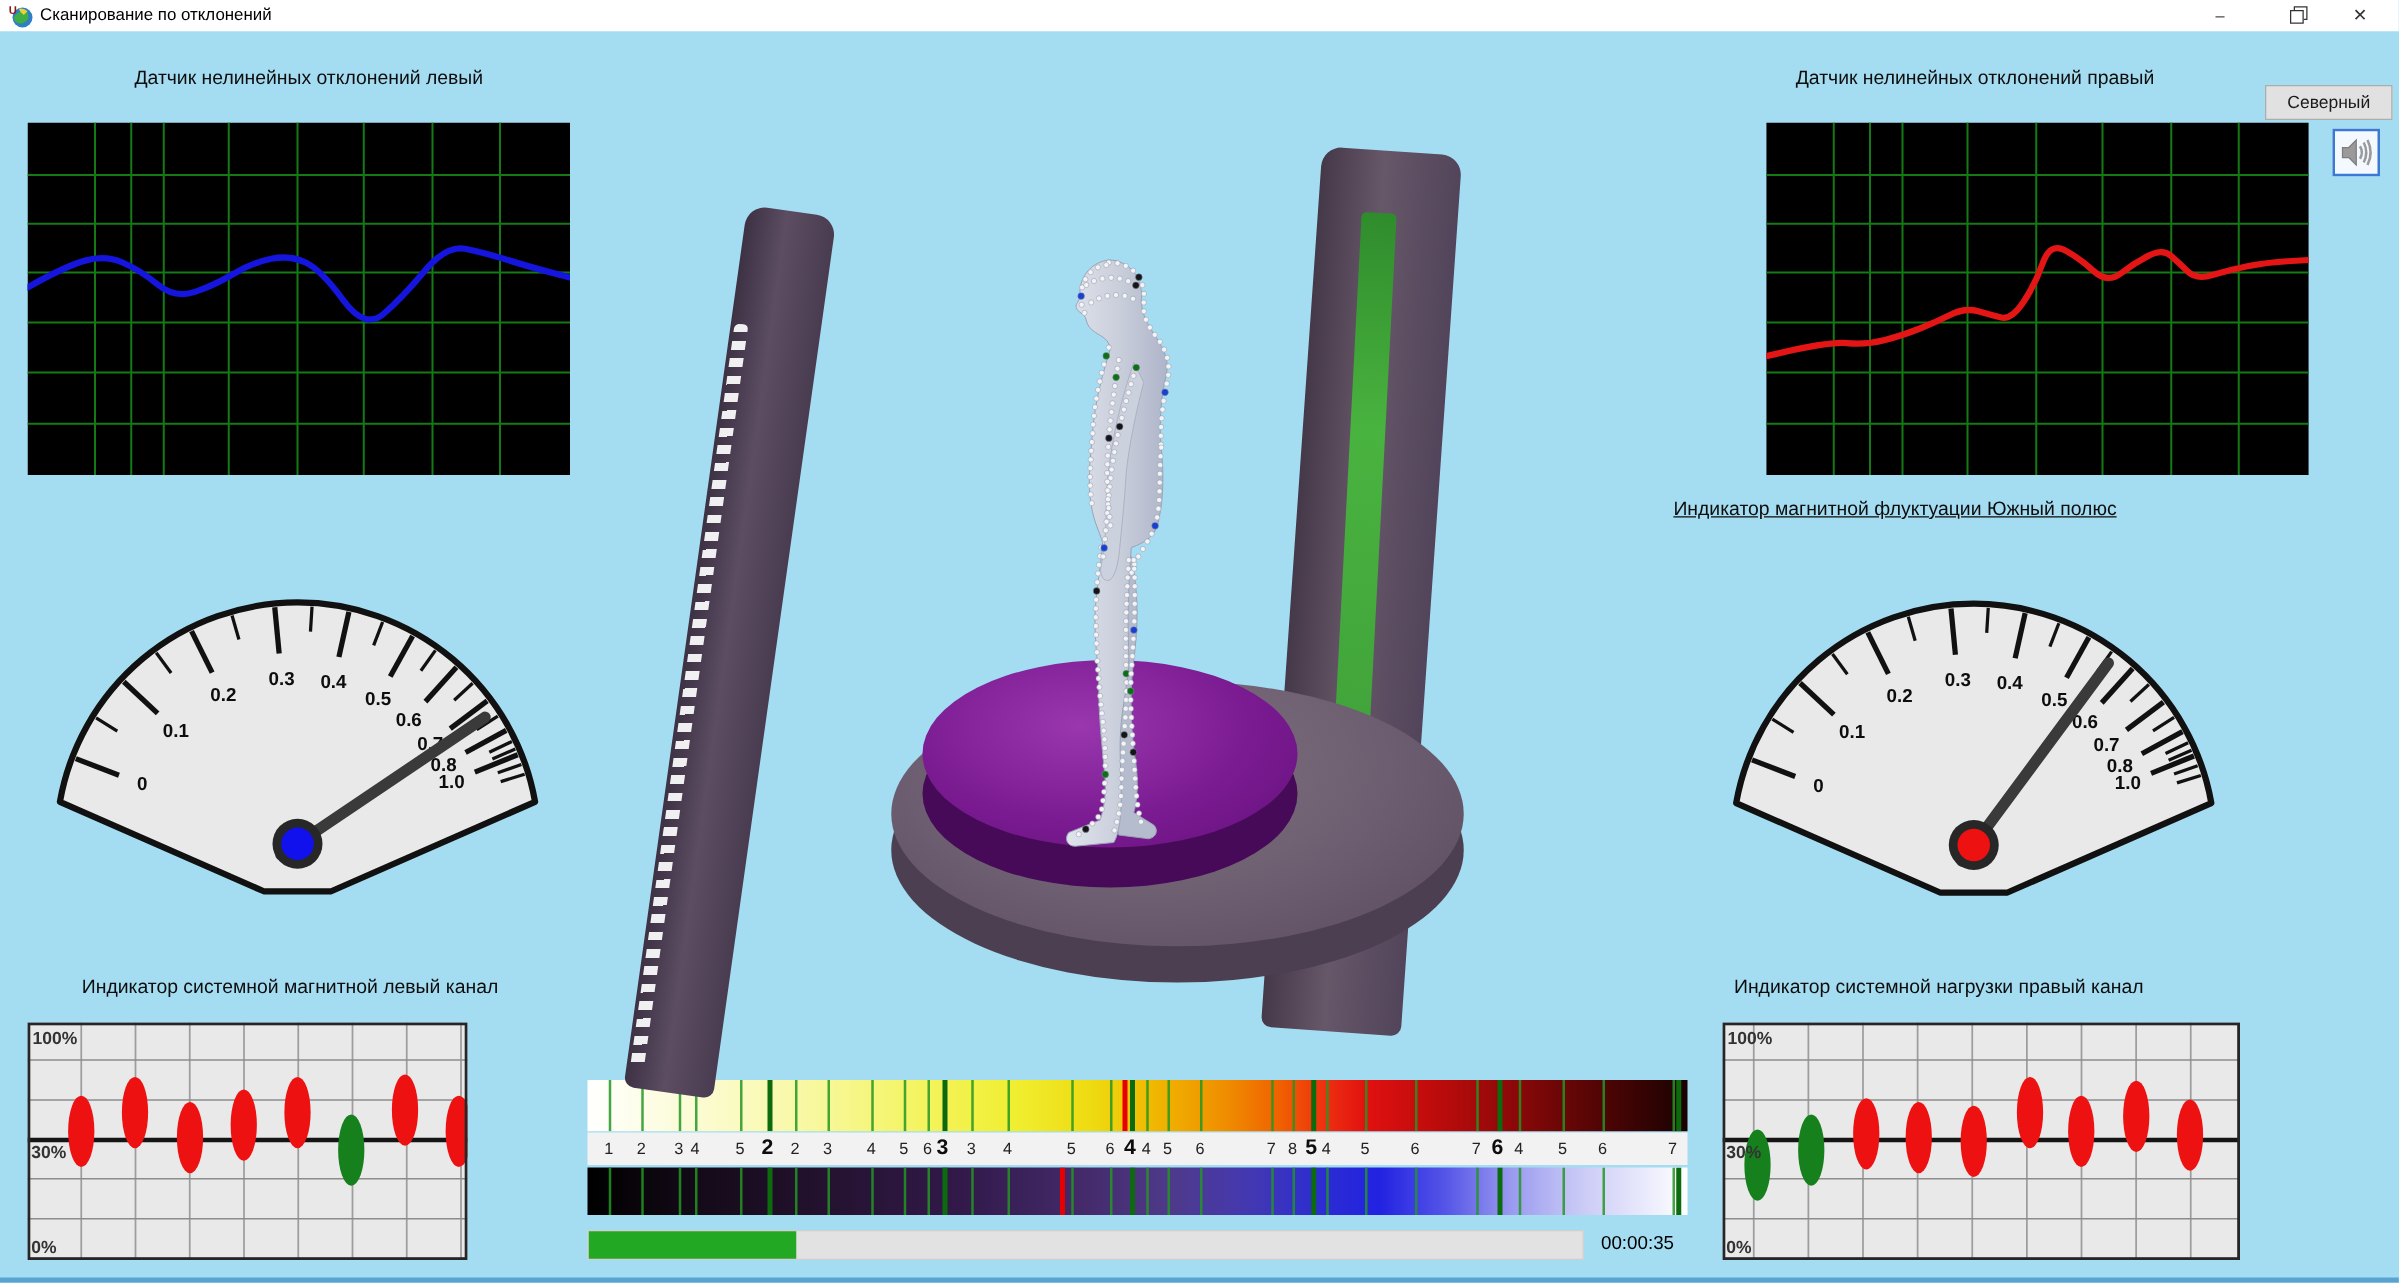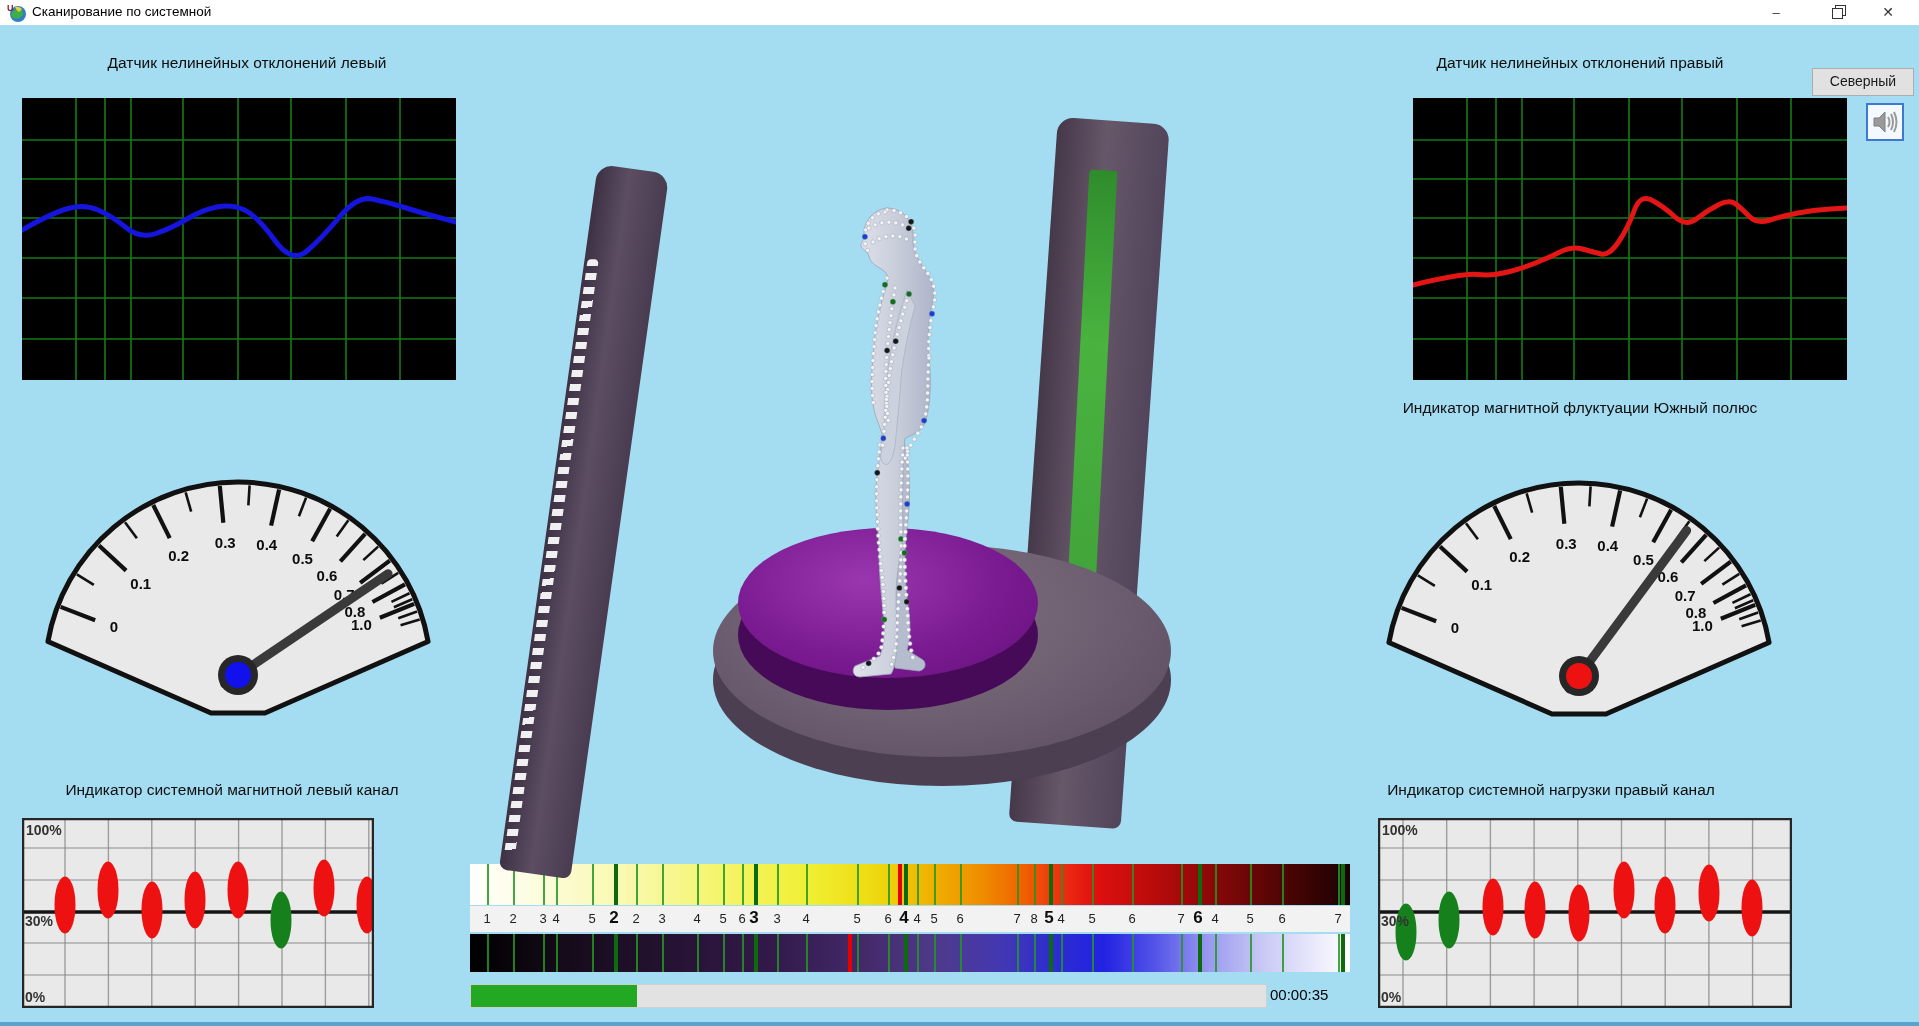--- a/index.html
+++ b/index.html
@@ -12,21 +12,21 @@
   #btn-max{right:60px;}
   #btn-close{right:8px;font-size:14px;}
   .restore-rect{position:absolute;left:19px;top:8px;width:9px;height:9px;border:1px solid #333;background:#fff;}
   .restore-rect2{position:absolute;left:22px;top:5px;width:9px;height:9px;border:1px solid #333;}
   #stage{position:absolute;left:0;top:25px;width:1919px;height:997px;background:#a4ddf2;}
   #bottom-edge{position:absolute;left:0;top:997px;width:1919px;height:4px;background:#58a3d0;}
   .caption{position:absolute;color:#0d0d0d;font-size:15.5px;font-weight:500;text-align:center;line-height:21px;}
   #capt-scope-l{left:22px;top:27px;width:450px;}
   #capt-scope-r{left:1380px;top:27px;width:400px;}
   #capt-mag-l{left:40px;top:361px;width:400px;}
-  #capt-mag-r{left:1380px;top:372px;width:400px;}
+  #capt-mag-r{left:1316px;top:372px;width:400px;text-decoration:underline;}
   #capt-load-l{left:32px;top:754px;width:400px;}
   #capt-load-r{left:1351px;top:754px;width:400px;}
   .scope{position:absolute;width:434px;height:282px;}
   #scopeL{left:22px;top:73px;}
   #scopeR{left:1413px;top:73px;}
   .gauge{position:absolute;width:400px;height:260px;}
   #gaugeL{left:38px;top:440px;}
   #gaugeR{left:1379px;top:441px;}
   .load{position:absolute;height:190px;}
   #loadL{left:22px;top:793px;width:352px;}
@@ -50,35 +50,35 @@
   #bar1{top:839px;height:41px;background:linear-gradient(90deg,#ffffff 0%,#fcfcdc 8%,#f8f8a8 19%,#f4f462 30%,#f0ee30 39%,#eeda10 46%,#f0b400 52%,#ef8e00 58%,#f06000 63%,#ee3010 67%,#e01010 71%,#b80b0b 78%,#860808 85%,#4a0404 93%,#1a0202 100%);}
   #bar2{top:909px;height:38px;background:linear-gradient(90deg,#000000 0%,#140a18 10%,#241230 22%,#32194a 34%,#442a6a 45%,#4e3a8a 53%,#4438b0 60%,#2e2ecf 66%,#2222e2 72%,#5555e8 78%,#9a9af0 84%,#c8c8f6 90%,#e9e9fc 96%,#ffffff 100%);}
   #numstrip{position:absolute;left:470px;top:881px;width:880px;height:26px;background:#f2f2f2;}
   .num{position:absolute;top:5px;transform:translateX(-50%);font-size:13px;color:#222;}
   .num.bold{font-size:17px;font-weight:bold;color:#0d0d0d;top:2px;}
   .tick{position:absolute;top:0;bottom:0;width:2px;background:rgba(35,150,35,.85);}
   .tick.bold{width:4px;background:#0c6b0c;}
   .tick.red{width:4px;background:#e60000;}
   #progress{position:absolute;left:470px;top:959px;width:797px;height:24px;background:#e2e2e2;border:1px solid #cfcfcf;box-sizing:border-box;}
   #progress-fill{position:absolute;left:0;top:0;height:100%;background:#22a822;}
-  #timer{position:absolute;left:1270px;top:961px;width:80px;text-align:left;font-size:15px;color:#000;}
+  #timer{position:absolute;left:1270px;top:961px;width:80px;text-align:center;font-size:15px;color:#000;}
 </style>
 </head>
 <body>
 
 <div id="titlebar">
   <span id="app-icon">
     <svg width="20" height="20" viewBox="0 0 20 20">
       <circle cx="11" cy="11" r="8" fill="#2f7fc4"></circle>
       <path d="M4 11 Q8 5 14 6 Q17 9 15 13 Q10 18 5 14 Z" fill="#3fae44"></path>
       <path d="M8 4 Q12 3 15 6 L12 9 Q9 7 8 4Z" fill="#e8d23a"></path>
       <text x="0" y="8" font-size="9" font-weight="bold" fill="#8b1a1a">U</text>
     </svg>
   </span>
-  <span id="window-title">Сканирование по системной</span>
+  <span id="window-title">Сканирование по отклонений</span>
   <div class="winbtn" id="btn-min">–</div>
   <div class="winbtn" id="btn-max">
     <span class="restore-rect2"></span>
     <span class="restore-rect"></span>
   </div>
   <div class="winbtn" id="btn-close">✕</div>
 </div>
 
 <div id="stage">
 

